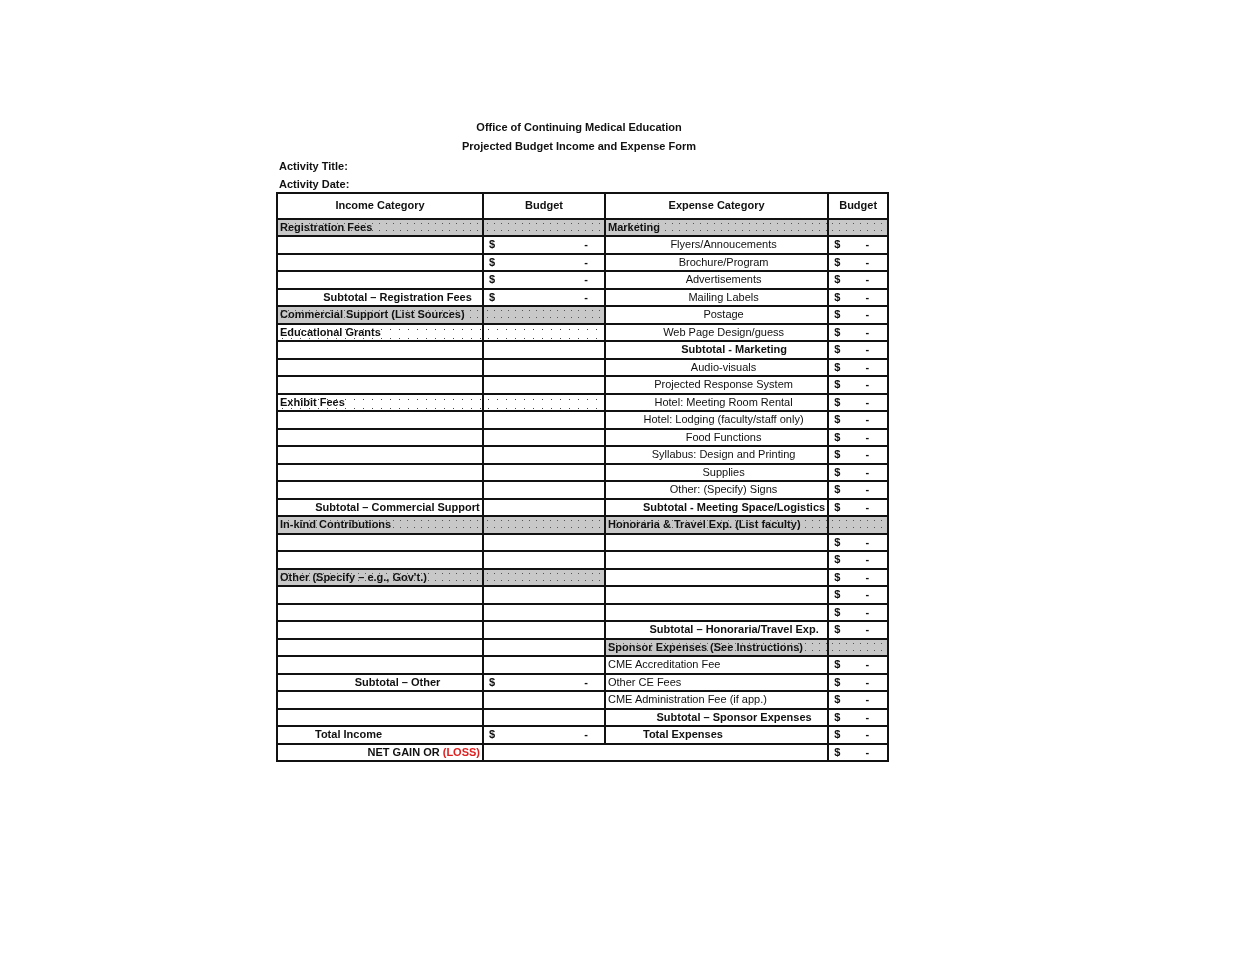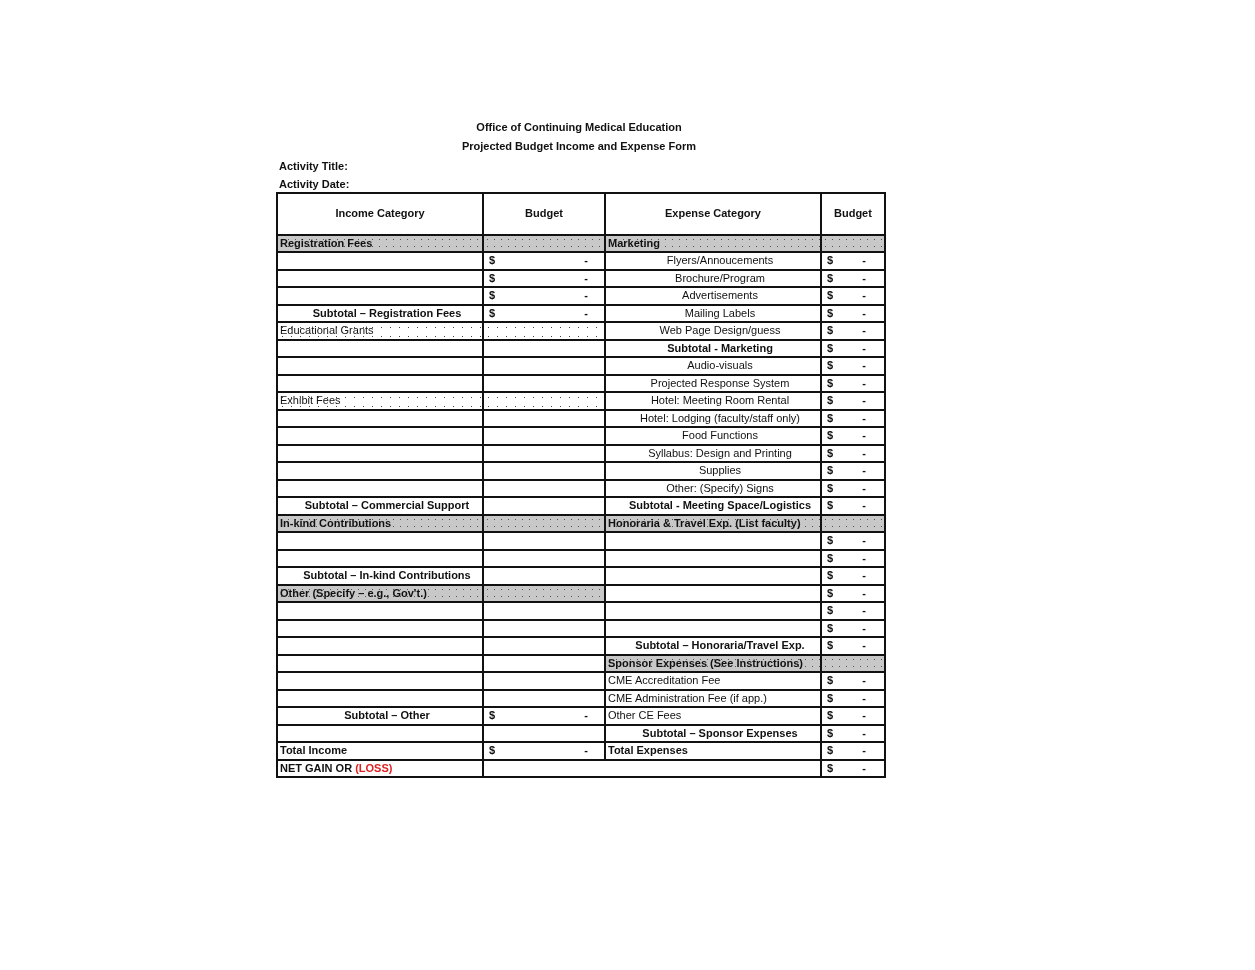--- a/index.html
+++ b/index.html
@@ -5,36 +5,36 @@
   html, body { margin:0; padding:0; background:#ffffff; }
   body { width:1255px; height:970px; position:relative; overflow:hidden;
          font-family:"Liberation Sans", sans-serif; color:#111; }
   .title { position:absolute; left:0; width:1158px; text-align:center; font-weight:bold; font-size:11px; }
   .t1 { top:121px; } .t2 { top:140px; }
   .meta { position:absolute; left:279px; font-weight:bold; font-size:11px; }
   .m1 { top:160px; } .m2 { top:178px; }
   table { position:absolute; left:276px; top:192px; border-collapse:collapse; table-layout:fixed;
           border:2px solid #111; font-size:11px; }
   td { border:2px solid #111; height:15.5px; padding:0 2px; white-space:nowrap; overflow:hidden; line-height:15px; }
-  th { border:2px solid #111; height:15.5px; font-weight:bold; font-size:11px; padding:12px; line-height:15px; }
+  th { border:2px solid #111; height:15.5px; font-weight:bold; font-size:11px; padding:4px; line-height:15px; }
   col.c1 { width:206px; } col.c2 { width:122px; } col.c3 { width:216px; } col.c4 { width:60px; }
   .sec { background-color:#c8c8c8;
          background-image:radial-gradient(#555 0.7px, transparent 0.9px);
          background-size:7px 7px; font-weight:bold; }
   .sec-light { background-color:#fff;
          background-image:radial-gradient(#444 0.7px, transparent 0.9px);
-         background-size:9px 9px; font-weight:normal; }
+         background-size:9px 9px; font-weight:bold; }
   .indent { padding-left:16px;text-align:center; }
-  .bold { font-weight:bold; }
+  .bold { font-weight:bold;padding-left:37px; }
   .money { position:relative; }
   .money .d { position:absolute; left:5px; top:0; font-weight:bold; }
   .money .v { position:absolute; right:16px; top:0; font-weight:bold; }
   .money4 .v { right:18px; }
   .loss { color:#e02020; }
-  .right { text-align:left; }
+  .right { text-align:right; }
 </style>
 </head>
 <body>
 
 <div class="title t1">Office of Continuing Medical Education</div>
 <div class="title t2">Projected Budget Income and Expense Form</div>
 <div class="meta m1">Activity Title:</div>
 <div class="meta m2">Activity Date:</div>
 
 <table>
@@ -104,20 +104,29 @@
           <span class="d">$</span>
           <span class="v">-</span>
         </td>
     <td class="indent">Mailing Labels</td>
     <td class="money money4">
           <span class="d">$</span>
           <span class="v">-</span>
         </td>
   </tr>
 
+  <tr>
+    <td class="sec">Commercial Support (List Sources)</td>
+    <td class="sec"></td>
+    <td class="indent">Postage</td>
+    <td class="money money4">
+          <span class="d">$</span>
+          <span class="v">-</span>
+        </td>
+  </tr>
 
   <tr>
     <td class="sec-light">Educational Grants</td>
     <td class="sec-light"></td>
     <td class="indent">Web Page Design/guess</td>
     <td class="money money4">
           <span class="d">$</span>
           <span class="v">-</span>
         </td>
   </tr>
@@ -243,29 +252,20 @@
   <tr>
     <td></td>
     <td></td>
     <td></td>
     <td class="money money4">
           <span class="d">$</span>
           <span class="v">-</span>
         </td>
   </tr>
 
-  <tr>
-    <td class="indent bold">Subtotal – In-kind Contributions</td>
-    <td></td>
-    <td></td>
-    <td class="money money4">
-          <span class="d">$</span>
-          <span class="v">-</span>
-        </td>
-  </tr>
 
   <tr>
     <td class="sec">Other (Specify – e.g., Gov't.)</td>
     <td class="sec"></td>
     <td></td>
     <td class="money money4">
           <span class="d">$</span>
           <span class="v">-</span>
         </td>
   </tr>
@@ -311,36 +311,36 @@
     <td></td>
     <td></td>
     <td>CME Accreditation Fee</td>
     <td class="money money4">
           <span class="d">$</span>
           <span class="v">-</span>
         </td>
   </tr>
 
   <tr>
+    <td class="indent bold">Subtotal – Other</td>
+    <td class="money">
+          <span class="d">$</span>
+          <span class="v">-</span>
+        </td>
+    <td>Other CE Fees</td>
+    <td class="money money4">
+          <span class="d">$</span>
+          <span class="v">-</span>
+        </td>
+  </tr>
+
+  <tr>
     <td></td>
     <td></td>
     <td>CME Administration Fee (if app.)</td>
-    <td class="money money4">
-          <span class="d">$</span>
-          <span class="v">-</span>
-        </td>
-  </tr>
-
-  <tr>
-    <td class="indent bold">Subtotal – Other</td>
-    <td class="money">
-          <span class="d">$</span>
-          <span class="v">-</span>
-        </td>
-    <td>Other CE Fees</td>
     <td class="money money4">
           <span class="d">$</span>
           <span class="v">-</span>
         </td>
   </tr>
 
   <tr>
     <td></td>
     <td></td>
     <td class="indent bold">Subtotal – Sponsor Expenses</td>

